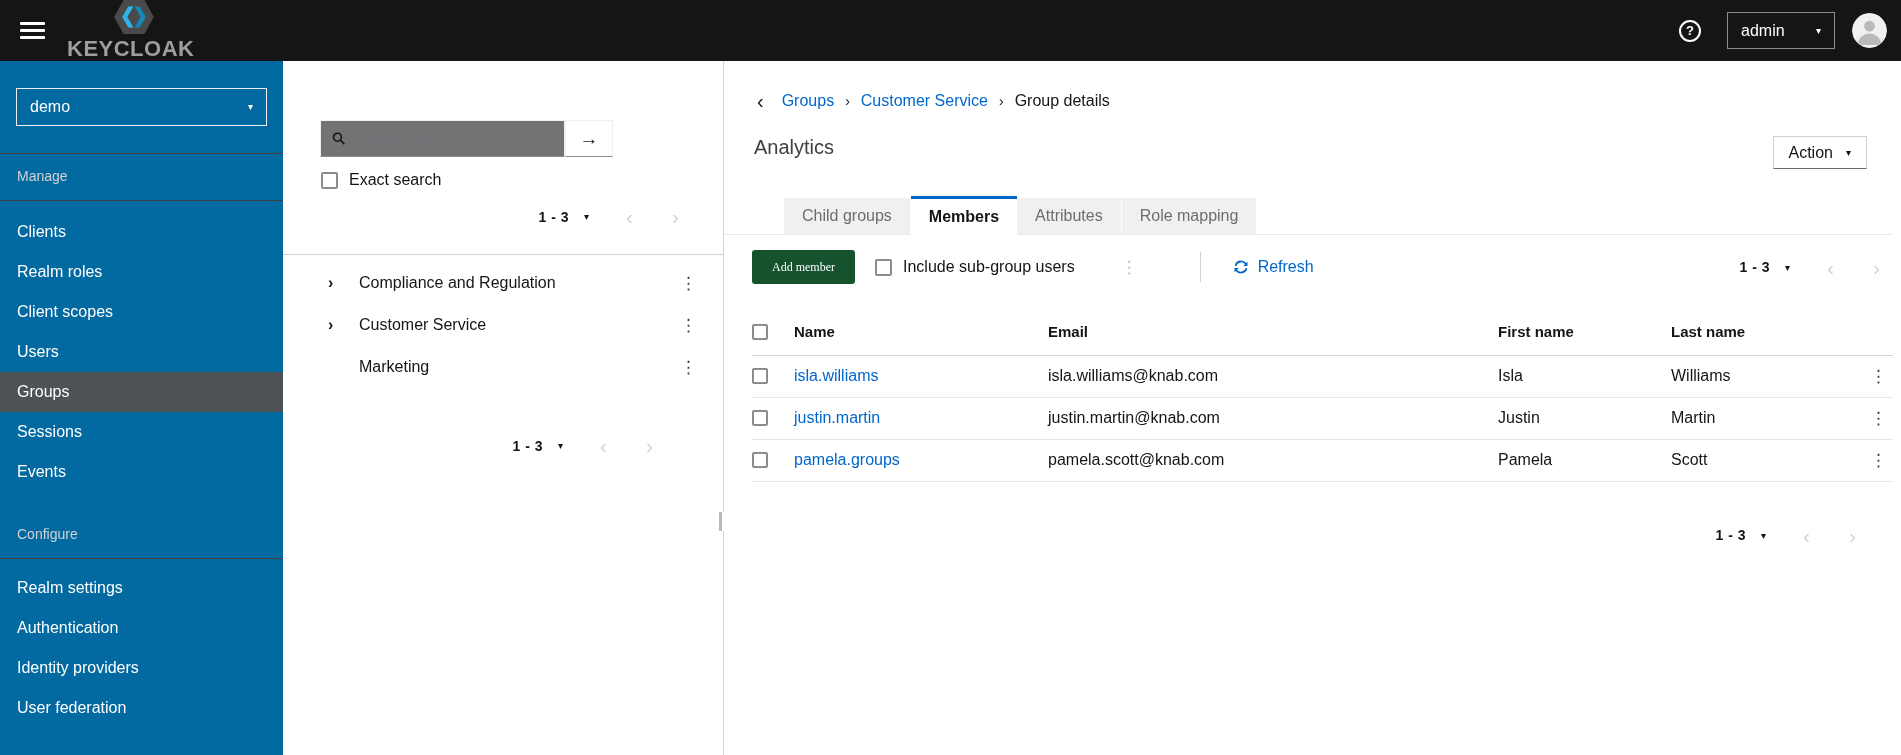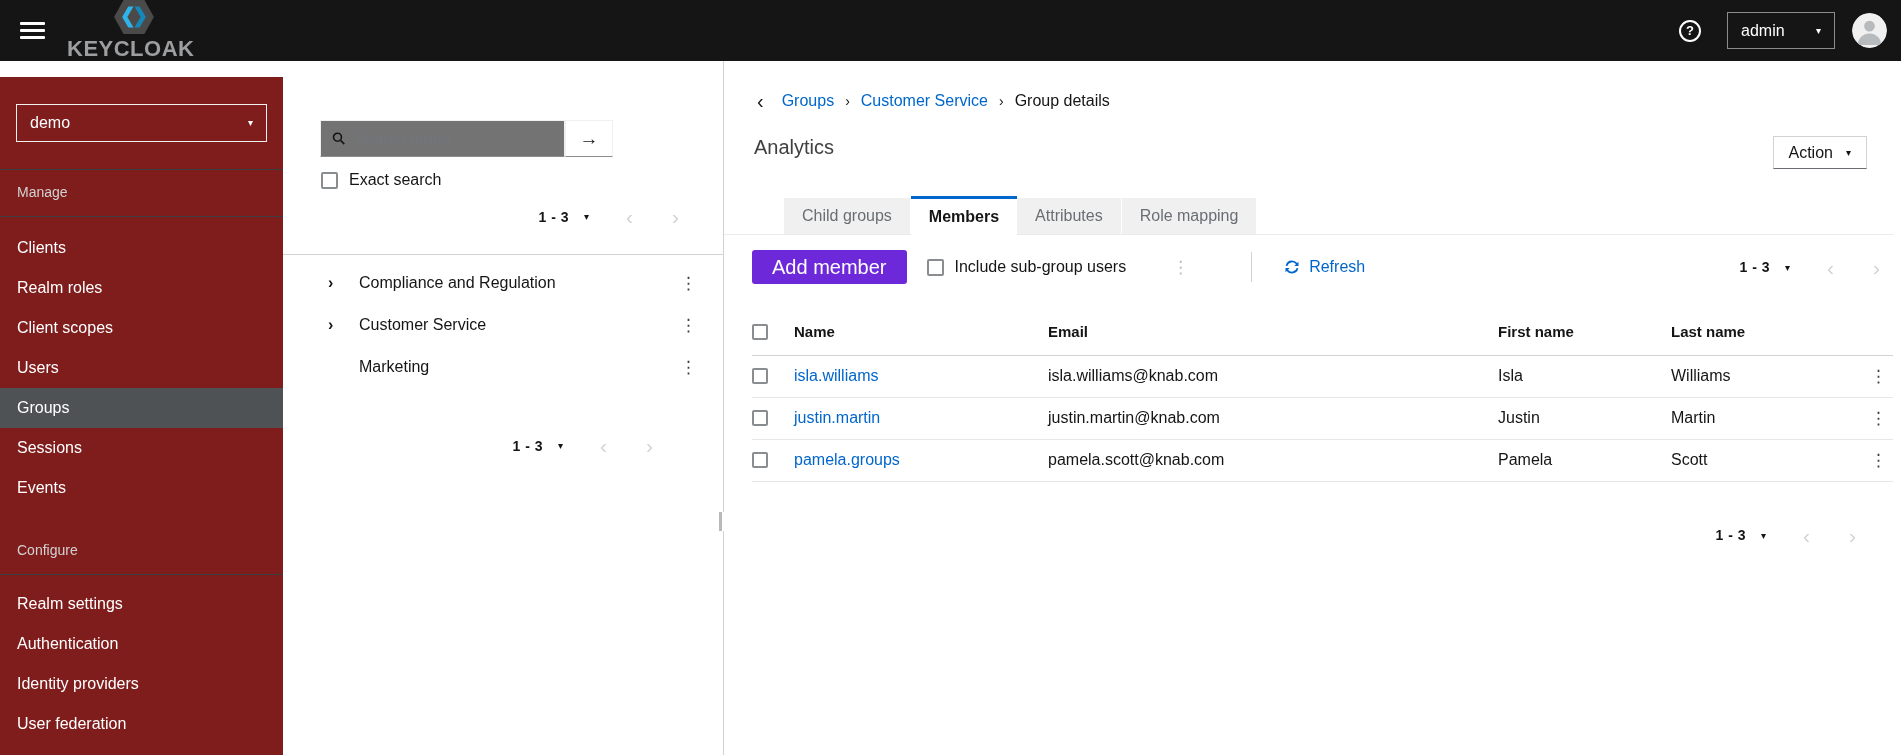--- a/index.html
+++ b/index.html
@@ -22,21 +22,21 @@
   .help-icon { width:22px; height:22px; border:2px solid #fff; border-radius:50%; color:#fff;
                font-size:13px; font-weight:bold; display:flex; align-items:center;
                justify-content:center; cursor:pointer; }
   .user-select { height:37px; min-width:108px; border:1px solid #8a8d90; color:#fff;
                  display:flex; align-items:center; justify-content:space-between;
                  padding:0 13px; font-size:16px; gap:14px; margin-left:26px; cursor:pointer; }
   .caret { font-size:10px; line-height:1; }
   .avatar { width:35px; height:35px; border-radius:50%; overflow:hidden; margin-left:17px; cursor:pointer; }
 
   
-  .sidebar { position:absolute; top:61px; left:0; width:283px; bottom:0; background:#7f1d1d;margin-top:16px; }
+  .sidebar { position:absolute; top:61px; left:0; width:283px; bottom:0; background:#0369a1; }
   .realm-select { margin:27px 16px 0 16px; height:38px; border:1px solid #f0f0f0; color:#fff;
                   display:flex; align-items:center; justify-content:space-between;
                   padding:0 13px; font-size:16px; cursor:pointer; }
   .side-divider { border-top:1px solid #3c3f42; }
   .d1 { margin-top:27px; }
   .nav-section-label { padding:14px 0 16px 17px; font-size:14px; color:#d2d2d2; }
   .nav-section-label.second { padding-top:34px; }
   .nav-group { margin-top:11px; }
   .nav-group.second { margin-top:9px; }
   .nav-item { height:40px; display:flex; align-items:center; padding-left:17px;
@@ -89,22 +89,22 @@
                 border-bottom-color:#6a6e73; font-size:16px; color:#151515; display:flex;
                 align-items:center; gap:13px; padding:0 15px; cursor:pointer; font-family:inherit; }
   .tabs { display:flex; margin:29px 8px 0 0; padding-left:60px; border-bottom:1px solid #ebebeb;
           height:37px; }
   .tab { display:flex; align-items:center; padding:0 18px; font-size:16px; background:#f0f0f0;
          color:#6a6e73; cursor:pointer; border-right:1px solid #ffffff; }
   .tab:last-child { border-right:none; }
   .tab.active { background:#fff; color:#151515; font-weight:bold; border-top:3px solid #0066cc;
                 border-right:none; margin-bottom:-1px; margin-top:-2px; }
   .toolbar { display:flex; align-items:center; margin:15px 21px 0 28px; height:34px; }
-  .btn-primary { background:#6d28d9; color:#fff; font-size:20px; border:none; border-radius:3px;
-                 height:34px; padding:0 20px; cursor:pointer; font-family:Liberation Sans, sans-serif; }
+  .btn-primary { background:#14532d; color:#fff; font-size:12px; border:none; border-radius:3px;
+                 height:34px; padding:0 20px; cursor:pointer; font-family:Liberation Serif, serif; }
   .include-row { display:flex; align-items:center; gap:11px; margin-left:20px; font-size:16px; }
   .toolbar-kebab { color:#b8bbbe; font-size:17px; margin-left:42px; cursor:pointer; padding:0 4px; }
   .toolbar-vdiv { width:1px; height:30px; background:#d2d2d2; margin-left:58px; }
   .refresh { display:flex; align-items:center; gap:9px; color:#0066cc; font-size:16px;
              margin-left:32px; cursor:pointer; }
   .toolbar .pager { margin-left:auto; }
 
   .members-table { margin:25px 8px 0 28px; border-collapse:collapse; width:1141px;
                    font-size:16px; table-layout:fixed; }
   .members-table th { text-align:left; font-weight:bold; font-size:15px; height:46px;

